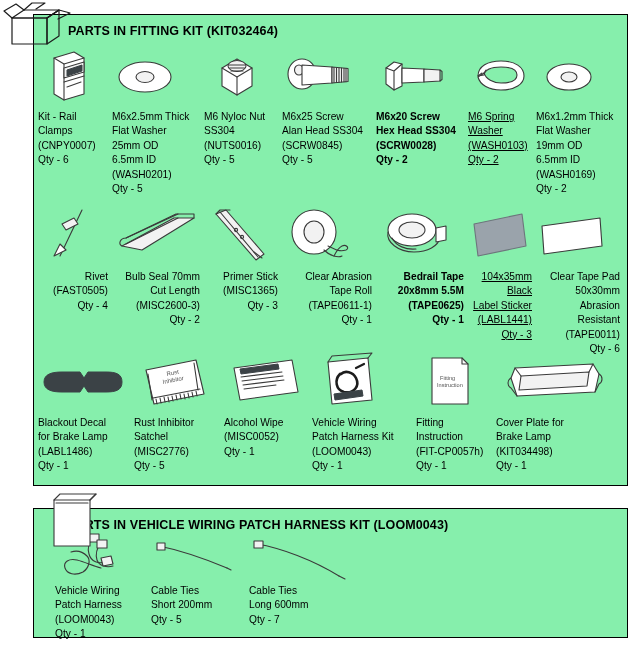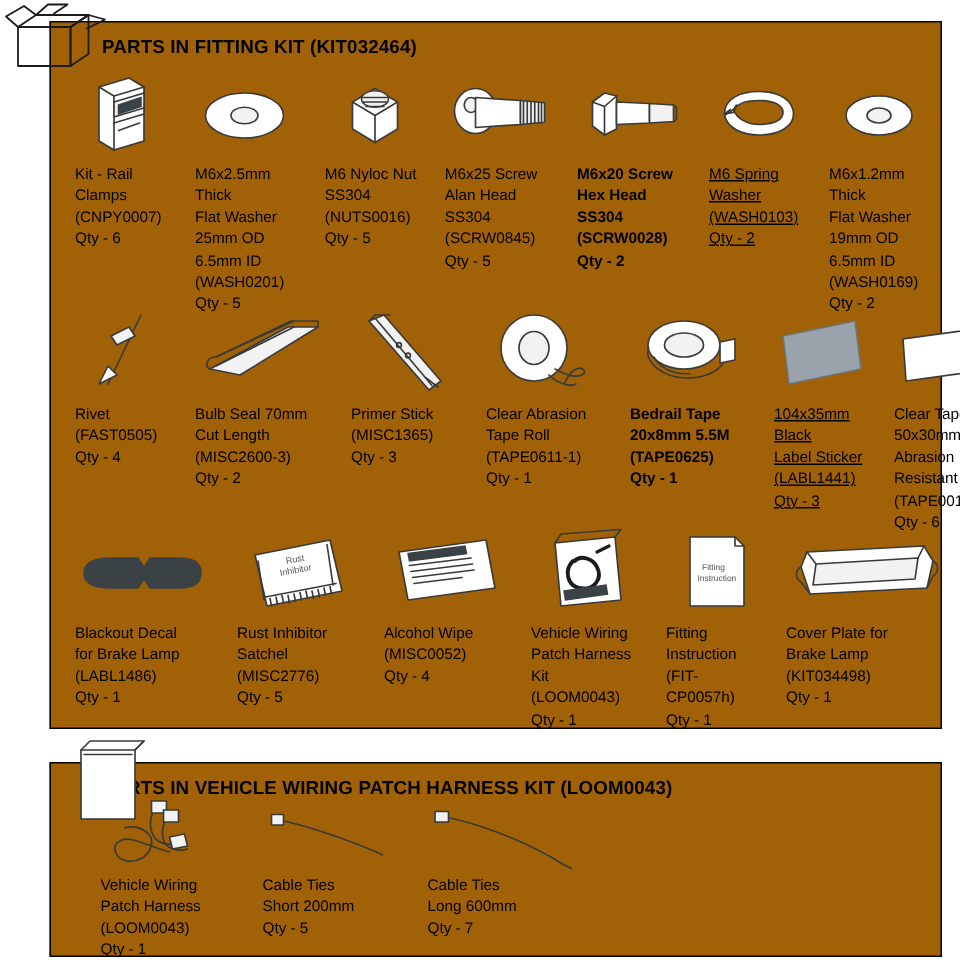--- a/index.html
+++ b/index.html
@@ -19,21 +19,21 @@
   #page {
     position: relative;
     width: 640px;
     height: 648px;
   }
 
   
   .panel {
     position: absolute;
     border: 1.6px solid #000000;
-    background: #a16207;
+    background: #86efac;
     box-sizing: border-box;
   }
   #panel-kit {
     left: 33px;
     top: 14px;
     width: 595px;
     height: 472px;
   }
   #panel-loom {
     left: 33px;
@@ -63,28 +63,27 @@
   #box-icon { left: 2px; top: 0px; width: 70px; height: 54px; }
   #bag-icon { left: 48px; top: 492px; width: 54px; height: 58px; }
 
   
   .row {
     position: absolute;
     display: flex;
     align-items: flex-start;
   }
   #row1 { left: 38px; top: 46px;  width: 586px; }
-  #row2 { left: 38px; top: 206px; width: 586px; }
+  #row2 { left: 38px; top: 206px; width: 586px; text-align: right; }
   #row3 { left: 38px; top: 352px; width: 586px; }
   #row4 { left: 55px; top: 534px; width: 560px; }
 
   .part {
     box-sizing: border-box;
     padding-right: 4px;
-    margin-left: 12px;
   }
   .part .art {
     height: 62px;
     display: flex;
     align-items: center;
     justify-content: flex-start;
     padding-left: 2px;
   }
   .part .caption {
     font-size: 10.2px;
@@ -413,21 +412,21 @@
     <div class="part c6-2">
       <div class="art">
         <svg width="80" height="62" viewBox="0 0 80 62">
           <path class="fl-w" d="M8 16 L66 8 L72 40 L14 48 Z"></path>
           <path class="fl-k" d="M14 17 L52 12 L53 17 L15 22 Z"></path>
           <path class="ln" d="M15 25 L56 20 M16 29 L57 24 M17 33 L58 28 M18 37 L50 33"></path>
         </svg>
       </div>
       <div class="caption">Alcohol Wipe
 (MISC0052)
-Qty - 4</div>
+Qty - 1</div>
     </div>
 
     <div class="part c6-3">
       <div class="art">
         <svg width="72" height="62" viewBox="0 0 72 62">
           <path class="fl-w" d="M14 10 L54 6 L58 48 L18 52 Z"></path>
           <path class="ln" d="M14 10 L18 4 L58 1 L54 6"></path>
           <path class="ln-d" d="M26 22 C20 28 22 38 30 40 C40 42 46 34 42 26 C39 20 31 18 27 22" style="stroke-width:2.6"></path>
           <path class="ln-d" d="M42 16 L50 12" style="stroke-width:2.2"></path>
           <path class="fl-k" d="M20 42 L48 38 L49 44 L21 48 Z"></path>

